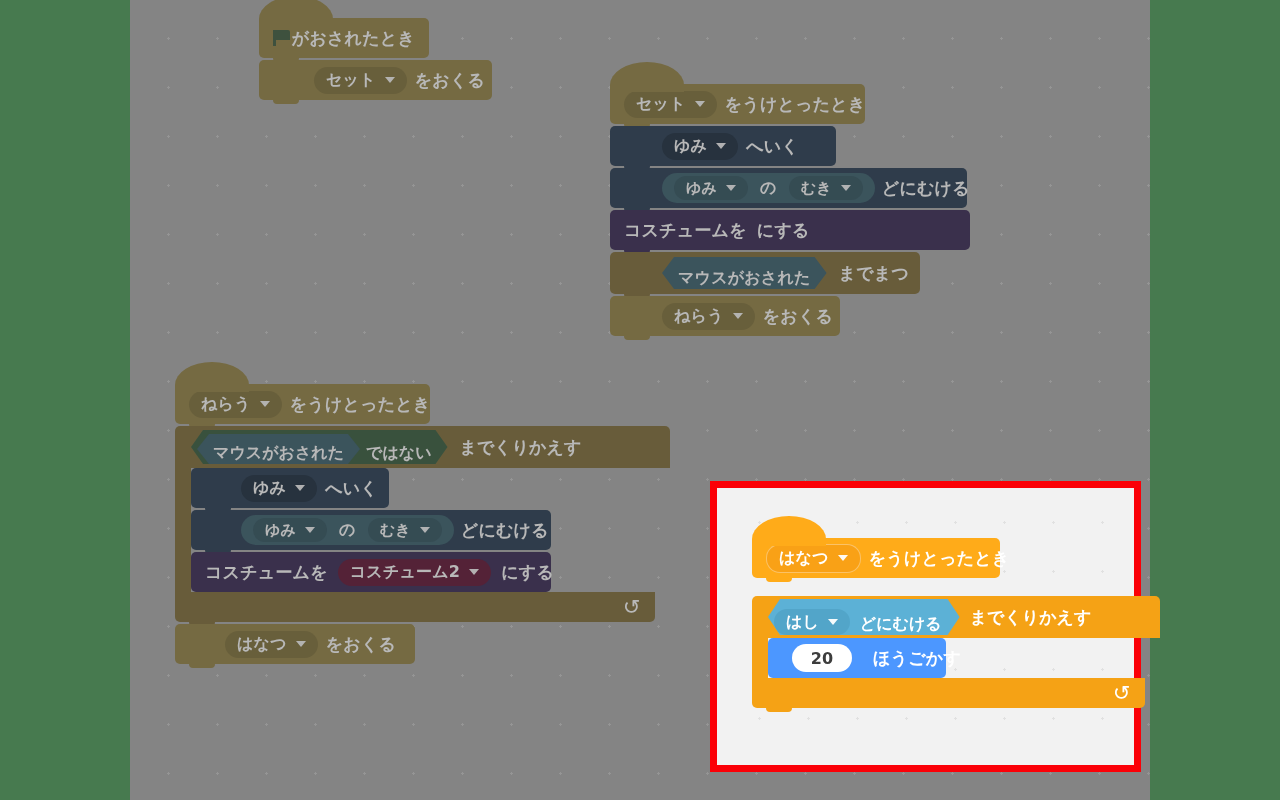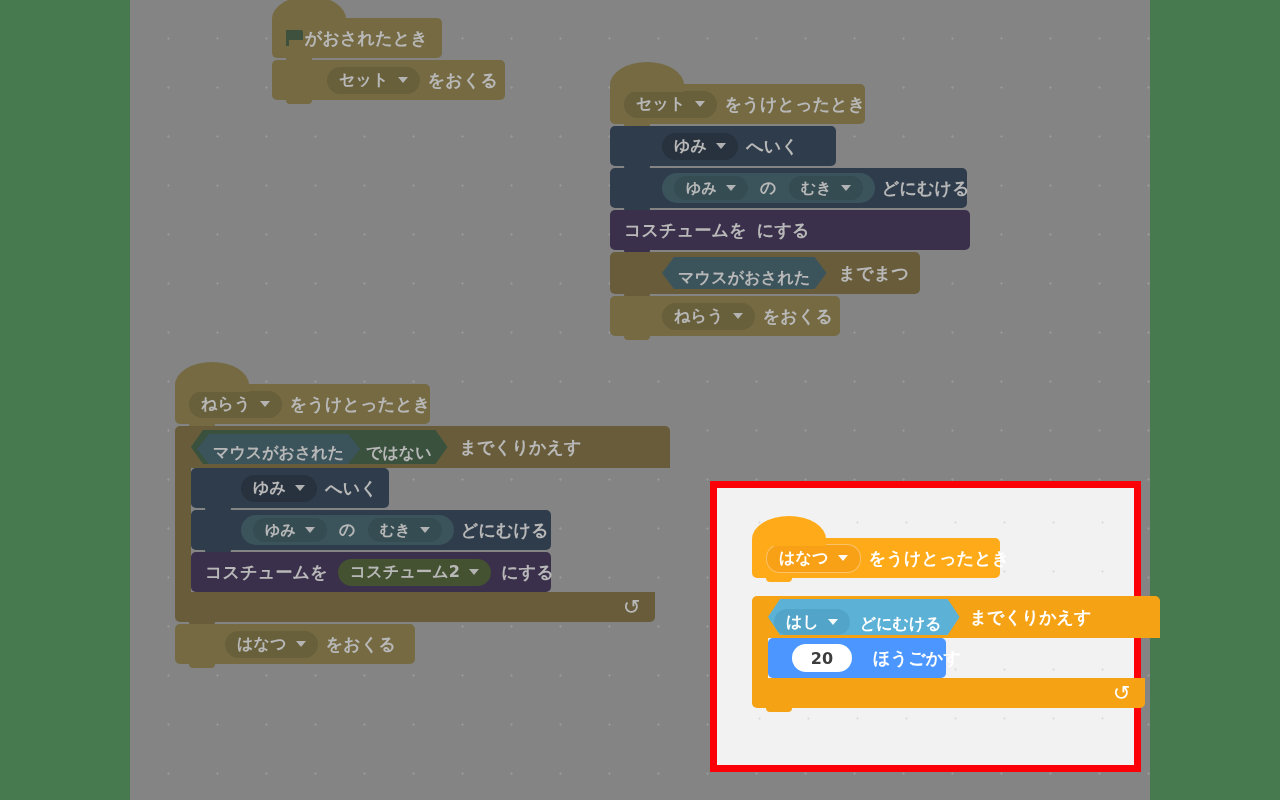--- a/index.html
+++ b/index.html
@@ -243,21 +243,21 @@
     z-index: 40;
   }
 </style>
 </head>
 <body>
 
 <div id="root">
 
   <div class="workspace">
 
-    <div class="script dim" style="left:142px; top:18px;">
+    <div class="script dim" style="left:129px; top:18px;">
 
       <div class="blk hat nub" style="background:#b89410; width:170px; padding-left:14px;">
         <div class="dome" style="background:#b89410;"></div>
         <span class="flag">
           <span class="pole"></span>
             <span class="cloth"></span>
         </span>
         <span>がおされたとき</span>
       </div>
 
@@ -369,21 +369,21 @@
                 <span class="pill" style="background:#27718a; height:24px; font-size:15px;">
                   <span>むき</span>
                   <span class="caret"></span>
                 </span>
               </span>
               <span>どにむける</span>
             </div>
 
             <div class="blk nub" style="background:#5b3a99; width:360px; margin-top:2px; padding-left:14px; gap:10px;">
               <span>コスチュームを</span>
-              <span class="pill" style="background:#4d7c0f;">
+              <span class="pill" style="background:#be185d;">
                 <span>コスチューム2</span>
                 <span class="caret"></span>
               </span>
               <span>にする</span>
             </div>
           </div>
         </div>
 
         <div class="c-bottom nub" style="background:#a8800f; width:466px;">
           <span class="loop-arrow">↻</span>

